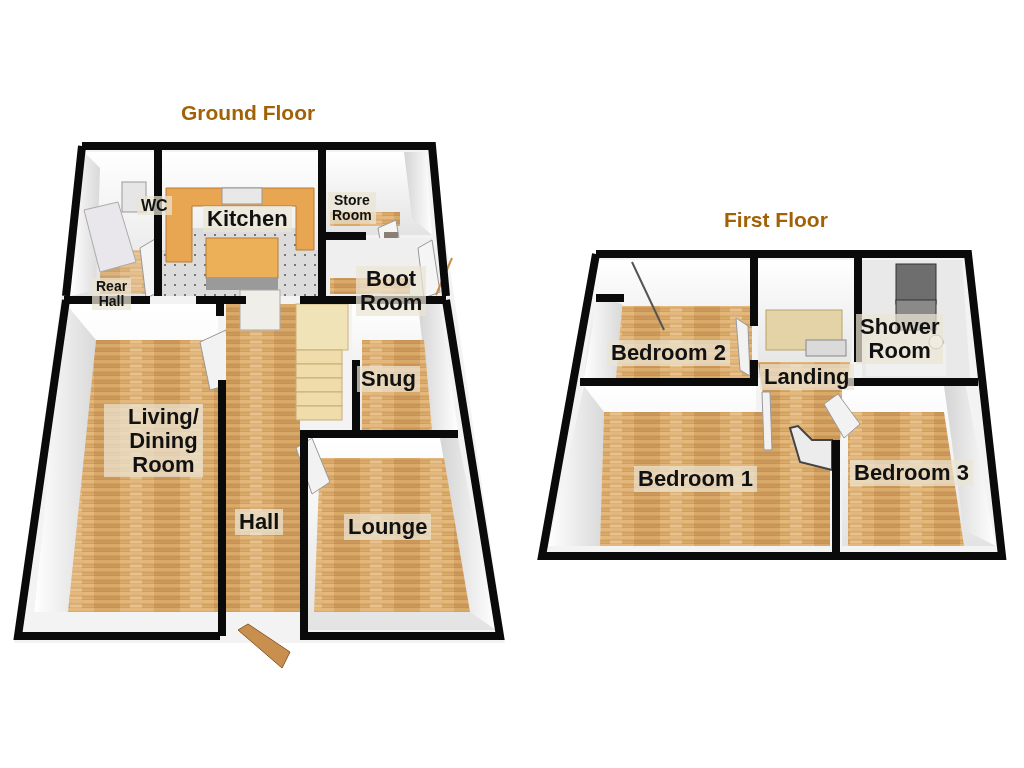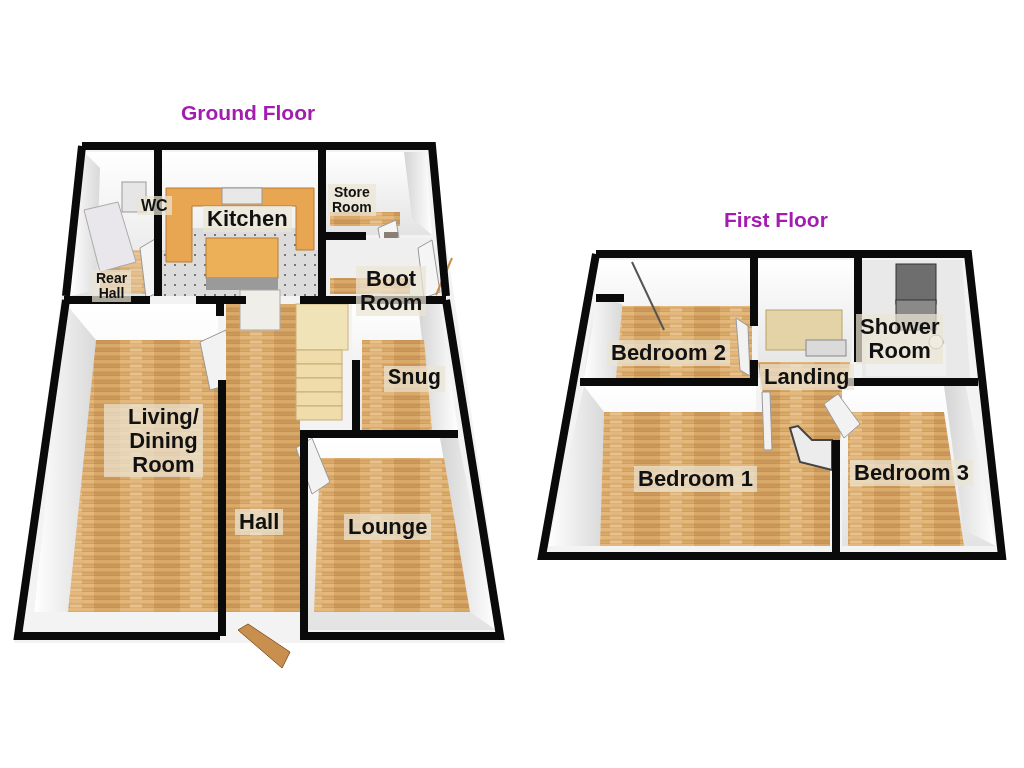--- a/index.html
+++ b/index.html
@@ -1,35 +1,35 @@
 <!DOCTYPE html>
 <html><head>
 <meta charset="utf-8">
 <style>
   * { box-sizing: border-box; margin: 0; padding: 0; }
   html, body { width: 1024px; height: 768px; background: #ffffff; overflow: hidden; }
   body { position: relative; font-family: "Liberation Sans", "DejaVu Sans", sans-serif; }
 
   .floor-title {
-    position: absolute; font-weight: bold; font-size: 21px; color: #a21caf;
+    position: absolute; font-weight: bold; font-size: 21px; color: #a16207;
     text-align: center; white-space: nowrap;
   }
 
   
   .shell { position: absolute; }
   .shell svg { position: absolute; left: 0; top: 0; overflow: visible; }
 
   .label {
     position: absolute; font-weight: bold; color: #111; line-height: 1.08;
     background: rgba(236, 228, 212, 0.72); padding: 1px 4px; text-align: center;
     white-space: nowrap;
   }
   .label.lg { font-size: 22px; }
   .label.md { font-size: 16px; }
-  .label.sm { font-size: 14px; }
+  .label.sm { font-size: 14px; margin-top: 8px; }
 </style>
 </head>
 <body>
 
 <div class="floor-title" style="left:181px; top:101px;">Ground Floor</div>
 
 <div class="shell" style="left:0; top:0; width:520px; height:680px;">
   <svg width="520" height="680" viewBox="0 0 520 680">
     <defs>
       <pattern id="wood" width="60" height="8" patternUnits="userSpaceOnUse">
@@ -143,21 +143,21 @@
   </div>
   <div class="label sm" style="left:92px; top:270px;">
     <span>Rear</span><br><span>Hall</span>
   </div>
   <div class="label lg" style="left:356px; top:266px;">
     <span>Boot</span><br><span>Room</span>
   </div>
   <div class="label lg" style="left:104px; top:404px;padding-left:24px;">
     <span>Living/</span><br><span>Dining</span><br><span>Room</span>
   </div>
-  <div class="label lg" style="left:384px; top:366px;font-family:Liberation Mono, monospace;"><span>Snug</span></div>
+  <div class="label lg" style="left:357px; top:366px;"><span>Snug</span></div>
   <div class="label lg" style="left:235px; top:509px;"><span>Hall</span></div>
   <div class="label lg" style="left:344px; top:514px;"><span>Lounge</span></div>
 </div>
 
 <div class="floor-title" style="left:724px; top:208px;">First Floor</div>
 
 <div class="shell" style="left:0; top:0; width:1024px; height:600px;">
   <svg width="1024" height="600" viewBox="0 0 1024 600" style="position:absolute; left:0; top:0;">
 
     <polygon points="596,254 968,254 1004,556 542,556" fill="#f3f3f3"></polygon>

